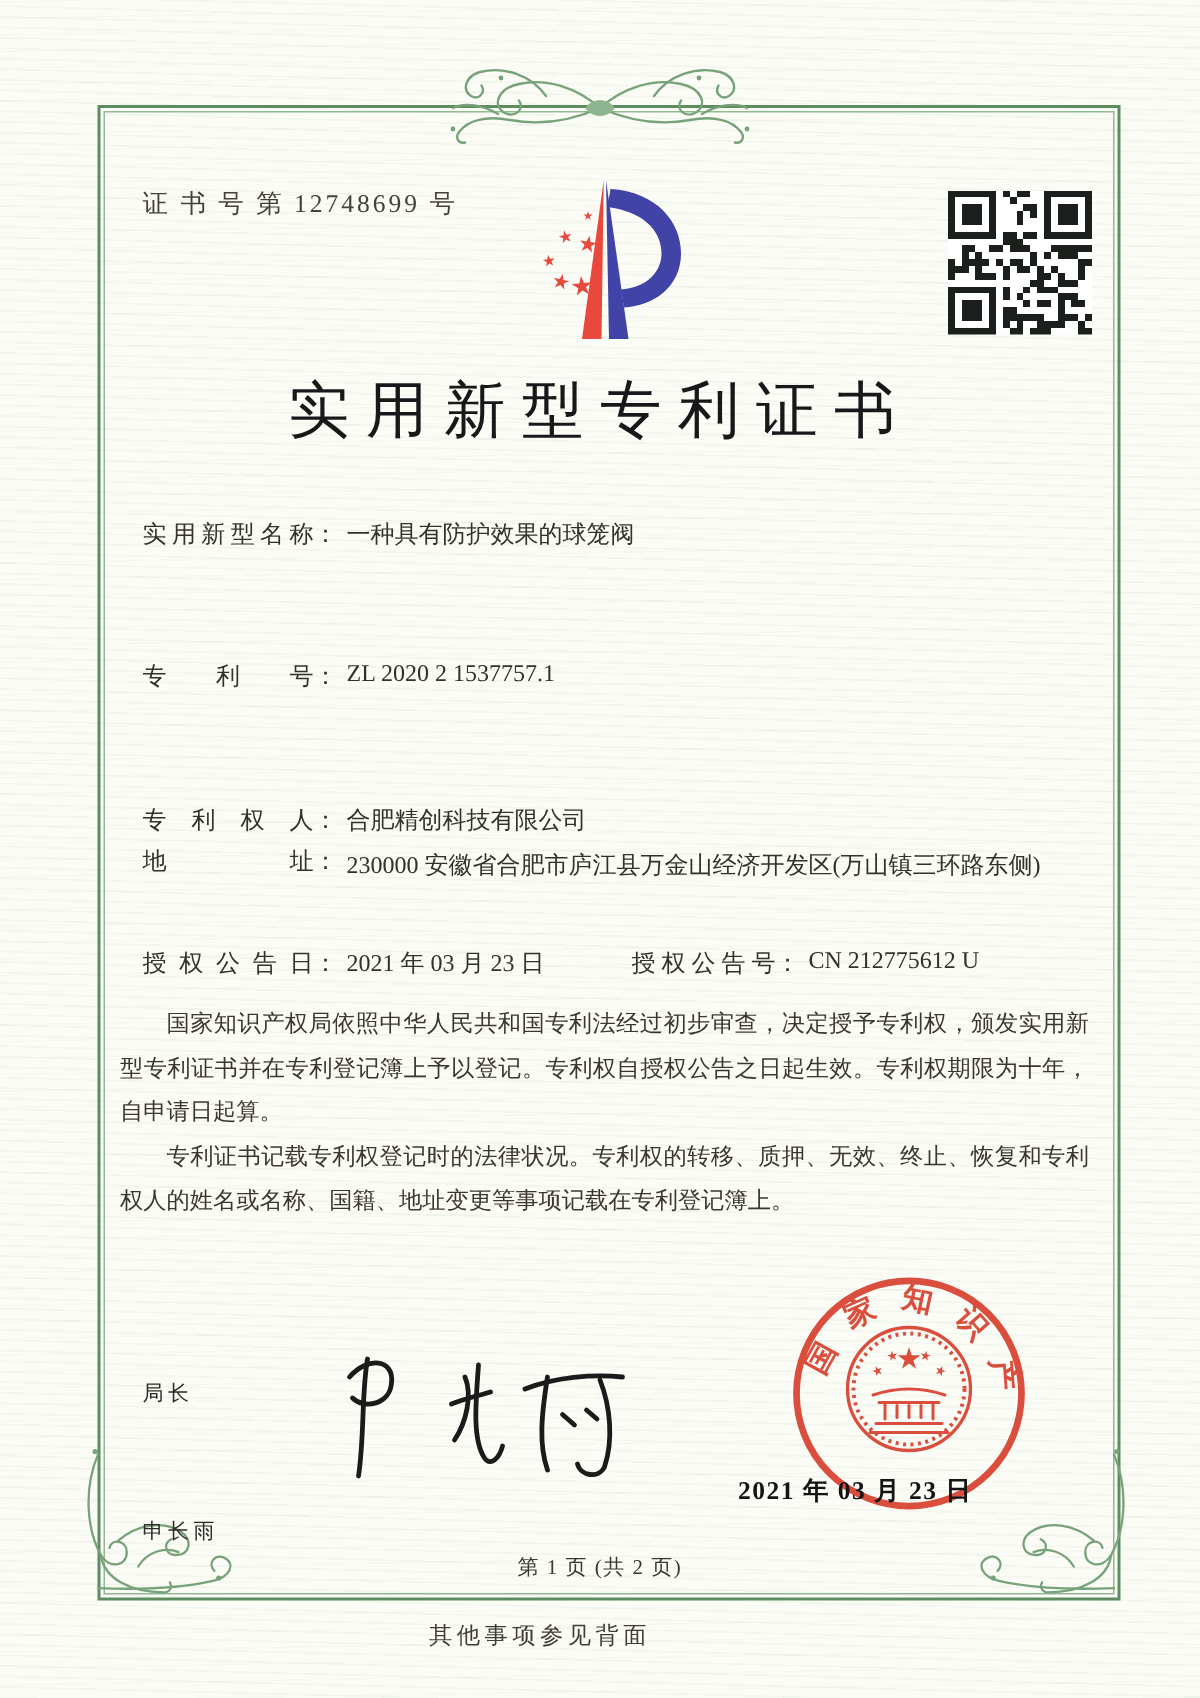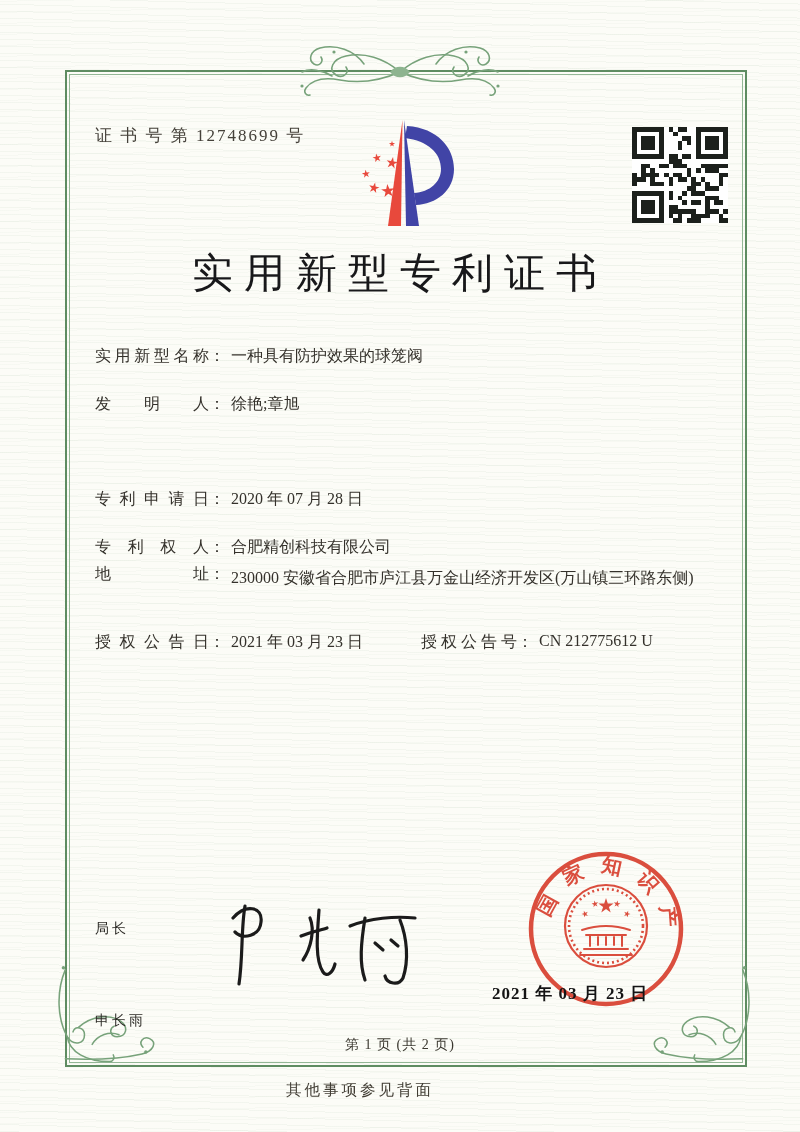--- a/index.html
+++ b/index.html
@@ -218,37 +218,38 @@
         <rect x="19" y="20" width="1" height="1"></rect>
         <rect x="20" y="20" width="1" height="1"></rect>
       </g>
   </svg>
 
   <div class="abs frow" style="top:346px">
     <span class="flabel">实用新型名称</span><span class="fcolon">：</span><span class="fval">一种具有防护效果的球笼阀</span>
   </div>
 
   <div class="abs title">实用新型专利证书</div>
-  <div class="abs frow" style="top:394px">
-    <span class="flabel">发明人</span><span class="fcolon">：</span><span class="fval">徐艳;章旭</span>
-  </div>
-  <div class="abs frow" style="top:489px">
-    <span class="flabel">专利申请日</span><span class="fcolon">：</span><span class="fval">2020 年 07 月 28 日</span>
+  <div class="abs frow" style="top:441px">
+    <span class="flabel">专利号</span><span class="fcolon">：</span><span class="fval">ZL 2020 2 1537757.1</span>
   </div>
   <div class="abs frow" style="top:537px">
     <span class="flabel">专利权人</span><span class="fcolon">：</span><span class="fval">合肥精创科技有限公司</span>
   </div>
   <div class="abs frow addr" style="top:564px">
     <span class="flabel">地址</span><span class="fcolon">：</span><span class="fval">230000 安徽省合肥市庐江县万金山经济开发区(万山镇三环路东侧)</span>
   </div>
   <div class="abs frow" style="top:632px">
     <span class="flabel">授权公告日</span><span class="fcolon">：</span><span class="fval gval">2021 年 03 月 23 日</span>
     <span class="flabel2">授权公告号</span><span class="fcolon">：</span><span class="fval">CN 212775612 U</span>
   </div>
 
+  <div class="abs bodytxt">
+    <p>国家知识产权局依照中华人民共和国专利法经过初步审查，决定授予专利权，颁发实用新型专利证书并在专利登记簿上予以登记。专利权自授权公告之日起生效。专利权期限为十年，自申请日起算。</p>
+    <p>专利证书记载专利权登记时的法律状况。专利权的转移、质押、无效、终止、恢复和专利权人的姓名或名称、国籍、地址变更等事项记载在专利登记簿上。</p>
+  </div>
 
   <div class="abs signer" style="top:920px">局长</div>
   <div class="abs signer" style="top:1012px">申长雨</div>
 
   <svg class="abs" style="left:215px;top:888px;" width="215" height="105" viewBox="0 0 215 105">
     <g fill="none" stroke="#1b1b1b" stroke-width="3.2" stroke-linecap="round" stroke-linejoin="round">
       <path d="M30,18 C26,40 28,70 24,96"></path>
       <path d="M18,30 C30,16 48,18 46,34 C45,48 28,52 20,44"></path>
       <path d="M95,30 C100,42 96,60 88,72"></path>
       <path d="M86,48 C96,44 106,42 112,40"></path>

